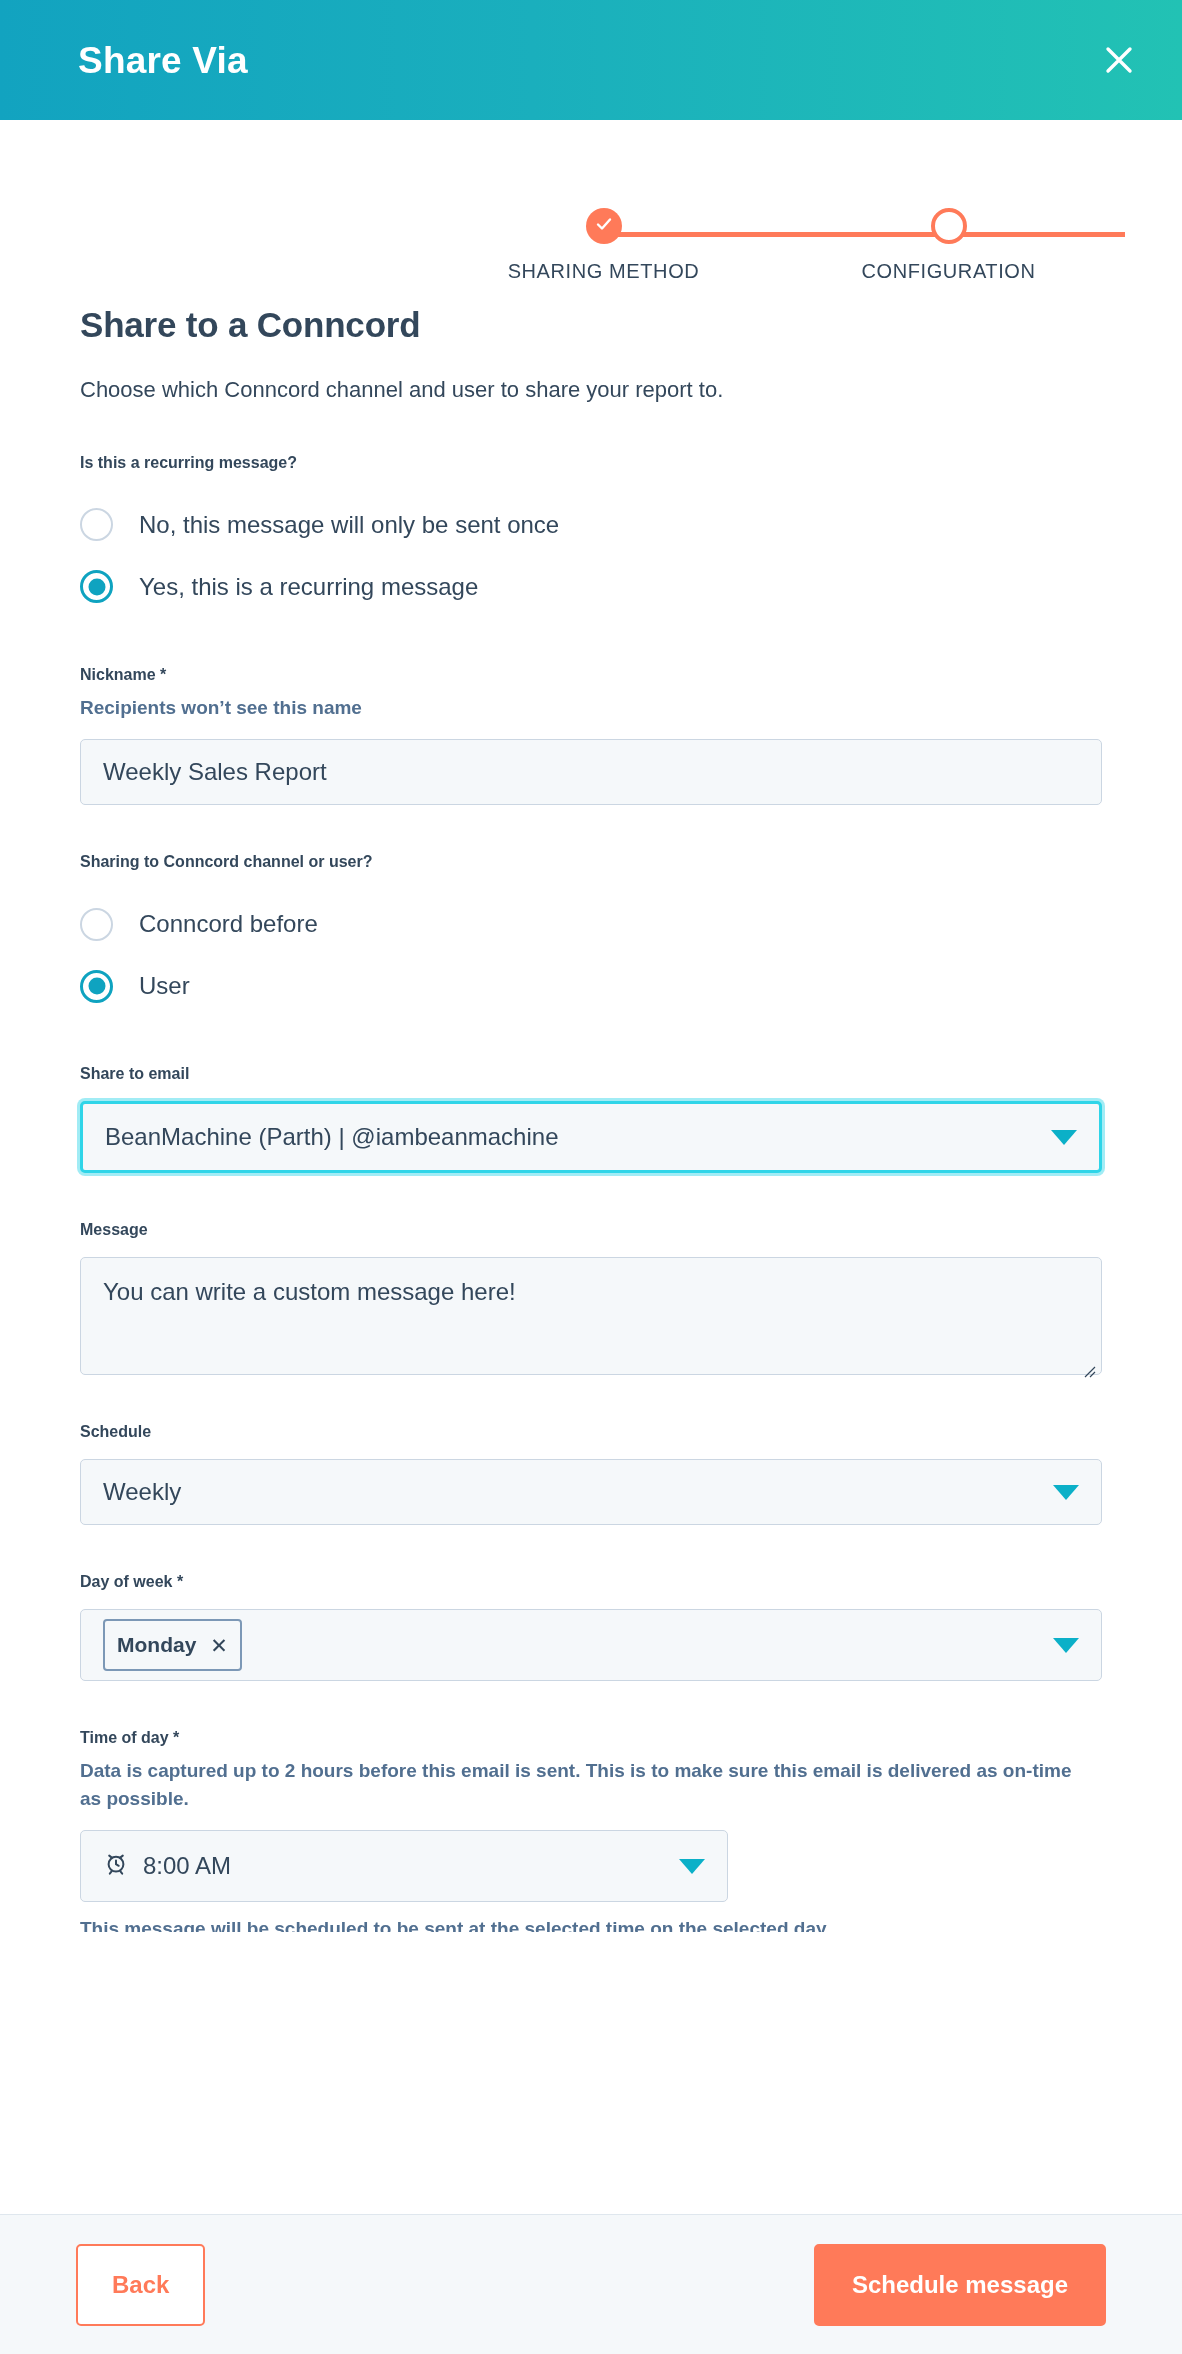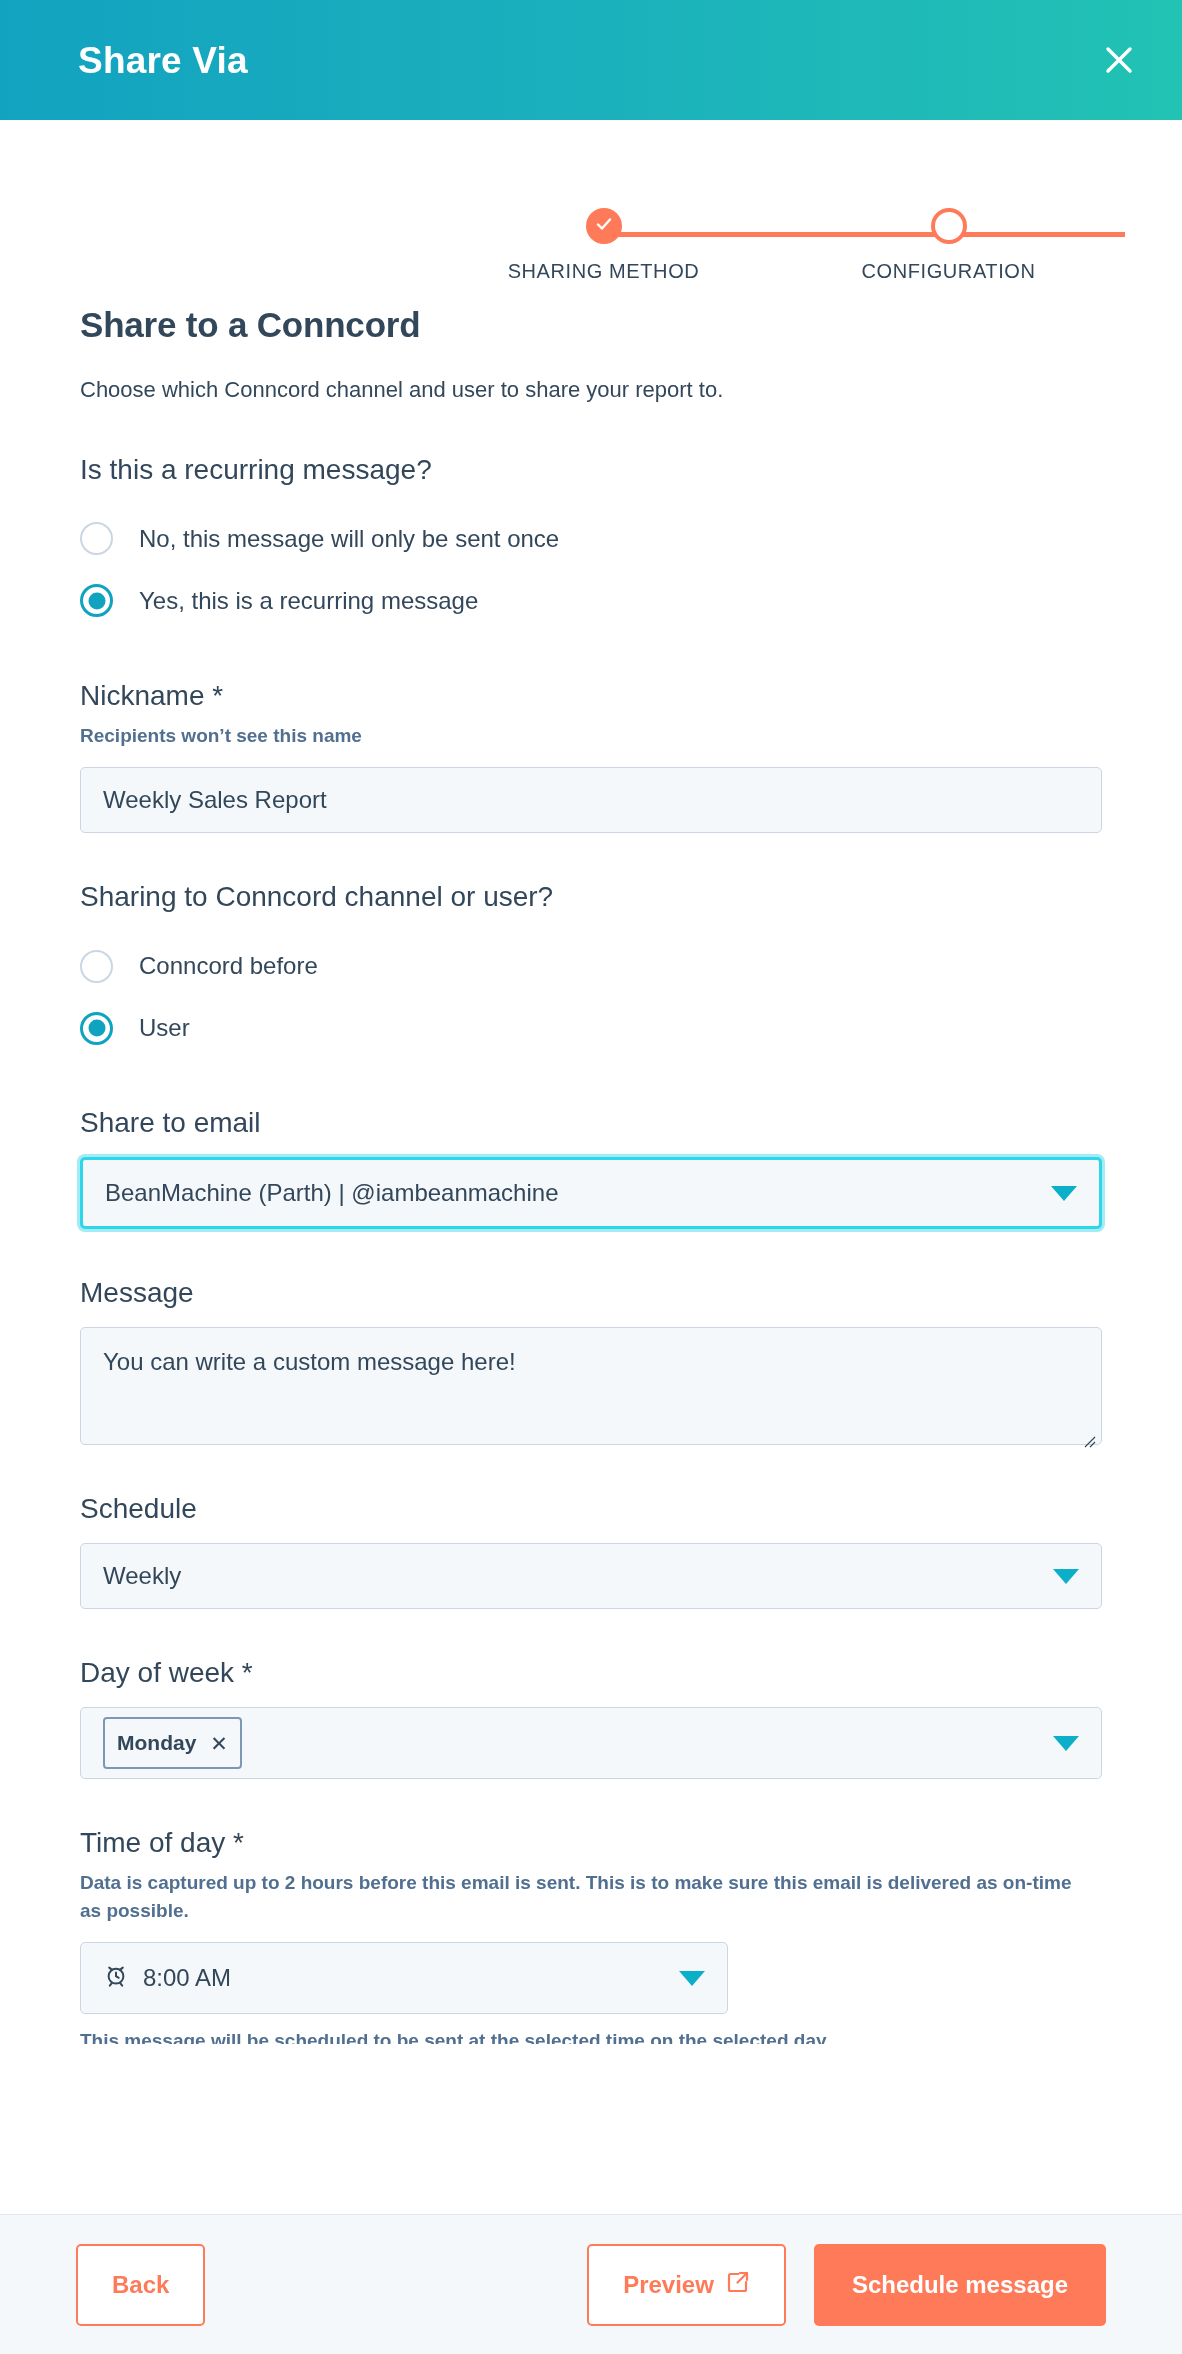--- a/index.html
+++ b/index.html
@@ -113,22 +113,22 @@
   }
   .section-desc {
     font-size: 22px;
     color: #33475b;
     margin-top: 30px;
     line-height: 1.4;
   }
 
   .field-group { margin-top: 48px; }
   .field-label {
-    font-size: 28px;
-    font-weight: 400;
+    font-size: 16px;
+    font-weight: 700;
     color: #33475b;
     display: block;
     margin-top: 26px;
   }
   .field-help {
     font-size: 19px;
     font-weight: 700;
     color: #516f90;
     margin-top: 10px;
     line-height: 1.45;
@@ -436,25 +436,15 @@
       <div class="cut-text">This message will be scheduled to be sent at the selected time on the selected day.</div>
     </div>
 
   </div>
 </div>
 
 <div class="modal-footer">
   <button class="btn btn-outline">Back</button>
   <div class="footer-spacer"></div>
   <div class="footer-right">
-    <button class="btn btn-outline">
-      <span>Preview</span>
-      <span>
-        <svg width="24" height="24" viewBox="0 0 24 24" aria-hidden="true">
-          <path d="M12.5 4 H4.5 A1.5 1.5 0 0 0 3 5.5 V19.5 A1.5 1.5 0 0 0 4.5 21 H18.5 A1.5 1.5 0 0 0 20 19.5 V12" stroke="#ff7a59" stroke-width="2.2" fill="none" stroke-linecap="round" stroke-linejoin="round"></path>
-          <path d="M14 3 H21 V10" stroke="#ff7a59" stroke-width="2.2" fill="none" stroke-linecap="round" stroke-linejoin="round"></path>
-          <path d="M21 3 L11.5 12.5" stroke="#ff7a59" stroke-width="2.2" fill="none" stroke-linecap="round"></path>
-        </svg>
-      </span>
-    </button>
     <button class="btn btn-primary">Schedule message</button>
   </div>
 </div>
 
 </body></html>

